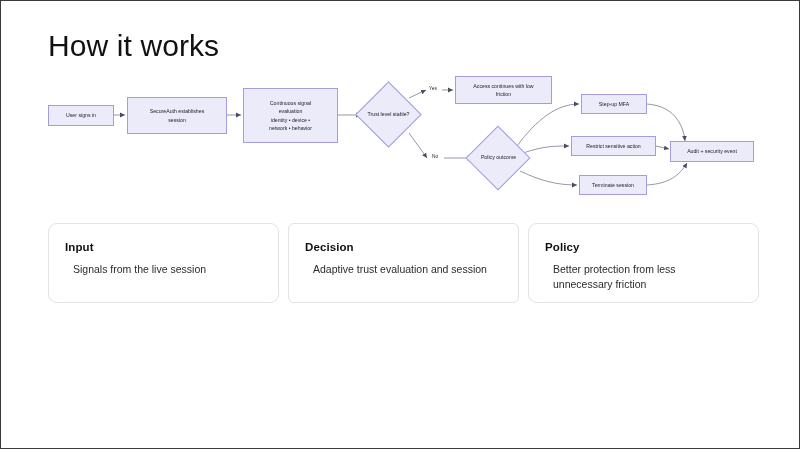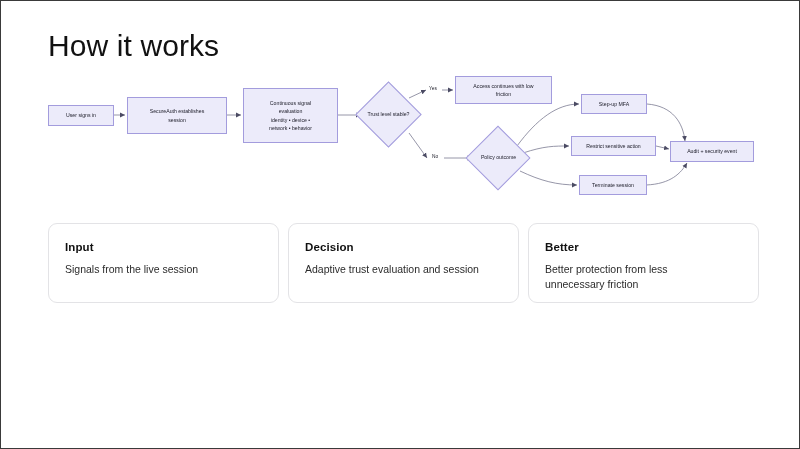--- a/index.html
+++ b/index.html
@@ -96,21 +96,21 @@
     font-weight: 700;
     color: #111111;
     margin: 0 0 9px 0;
     letter-spacing: 0.1px;
   }
   .card-body {
     font-size: 10.5px;
     font-weight: 400;
     color: #2b2b2b;
     line-height: 1.45;
-    margin: 0;
+    margin: 8px;
     white-space: pre-line;
   }
 </style>
 </head>
 <body>
 
 <div id="slide">
 
   <div id="page-title">How it works</div>
 
@@ -195,24 +195,24 @@
 
     <div class="edge-label" style="left:427px; top:85px;">Yes</div>
     <div class="edge-label" style="left:430px; top:153px;">No</div>
   </div>
 
   <div class="card" style="left:47px; top:222px; width:231px; height:80px;">
     <div class="card-title">Input</div>
     <div class="card-body">Signals from the live session</div>
   </div>
 
-  <div class="card" style="left:287px; top:222px; width:231px; height:80px;">
+  <div class="card" style="left:287px; top:222px; width:231px; height:80px;border-radius:6px;">
     <div class="card-title">Decision</div>
     <div class="card-body">Adaptive trust evaluation and session</div>
   </div>
 
   <div class="card" style="left:527px; top:222px; width:231px; height:80px;">
-    <div class="card-title">Better</div>
+    <div class="card-title">Policy</div>
     <div class="card-body">Better protection from less
 unnecessary friction</div>
   </div>
 
 </div>
 
 </body></html>

